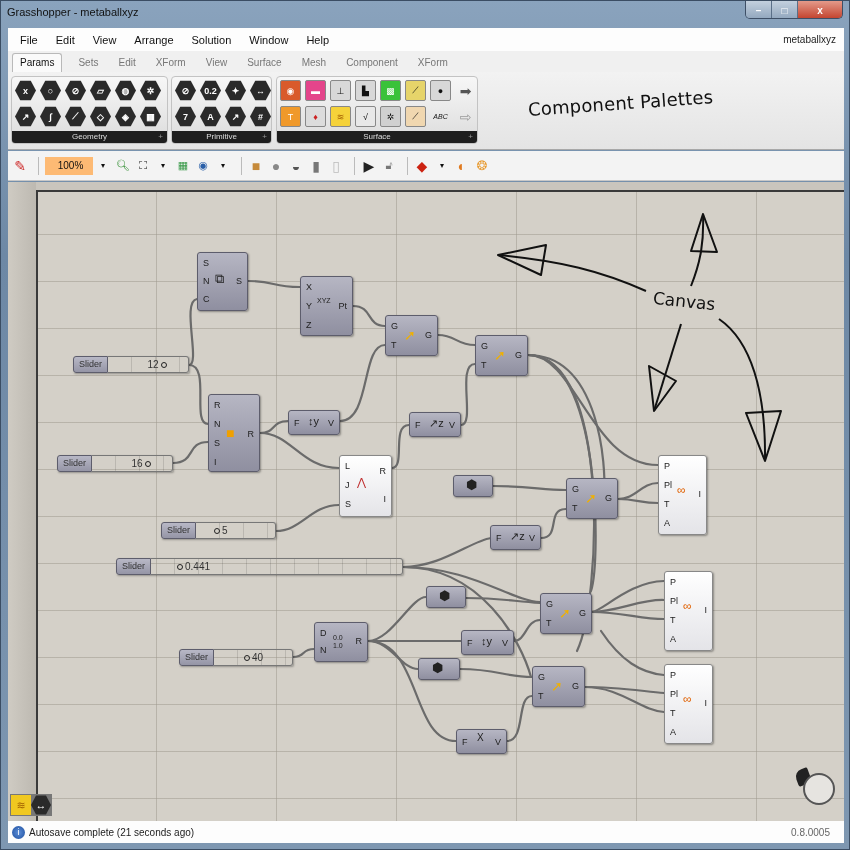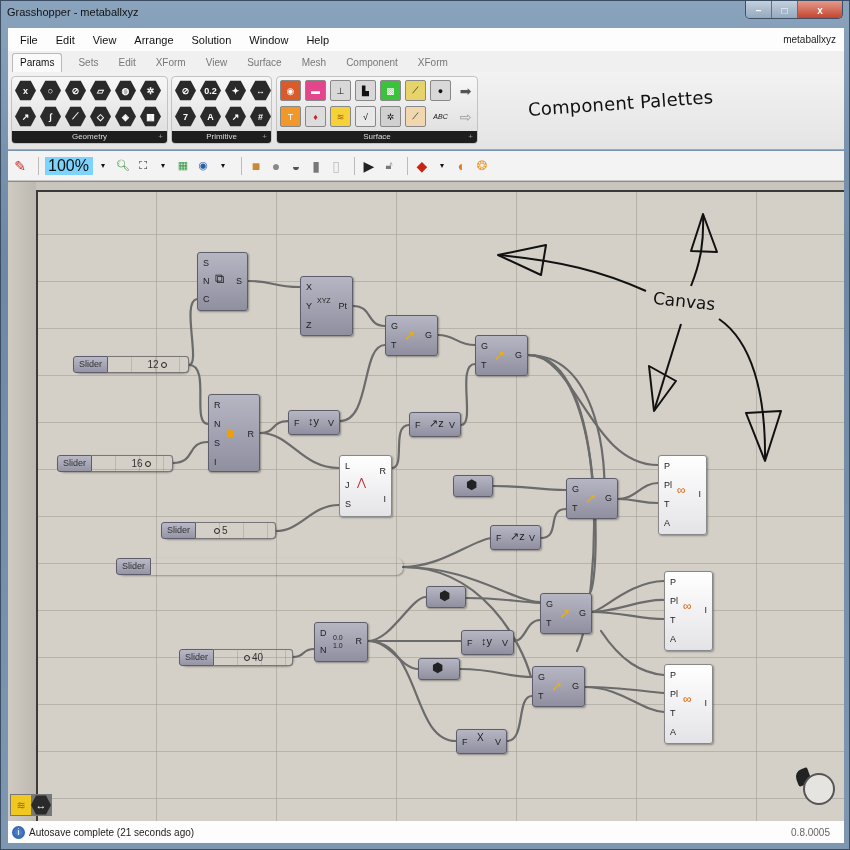--- a/index.html
+++ b/index.html
@@ -40,41 +40,41 @@
     color: #fff; font-size: 9px; font-weight: bold; display: flex; align-items: center; justify-content: center; }
   .sq { width: 21px; height: 21px; border: 1px solid #888; border-radius: 2px; display: flex; align-items: center; justify-content: center; font-size: 9px; }
 
   .annot-palettes { position: absolute; left: 527px; top: 98px; font-family: "DejaVu Sans", sans-serif;
     font-size: 18px; color: #111; transform: rotate(-4deg); transform-origin: left center; letter-spacing: 0.2px; }
 
   .toolbar { position: absolute; left: 7px; top: 150px; width: 836px; height: 30px; background: #f3f3f3;
     border-bottom: 1px solid #c8c8c8; display: flex; align-items: center; padding-left: 4px; }
   .tb { height: 18px; min-width: 16px; margin-right: 4px; display: flex; align-items: center; justify-content: center; font-size: 11px; }
   .tb.sep { width: 1px; min-width: 1px; background: #bbb; margin: 0 6px; }
-  .zoomfield { width: 48px; height: 18px; background: #7dd3fc; font-size: 16px; padding-left: 3px; line-height: 18px; margin-right: 2px; }
+  .zoomfield { width: 48px; height: 18px; background: #fdba74; font-size: 10px; padding-left: 3px; line-height: 18px; margin-right: 2px; text-align: center; }
 
   .canvas-frame { position: absolute; left: 7px; top: 181px; width: 836px; height: 639px; background: #c9c5bd; }
   .canvas { position: absolute; left: 28px; top: 8px; width: 808px; height: 631px; background: #d4d0c8; overflow: hidden;
     border-left: 2px solid #3a3a3a; border-top: 2px solid #3a3a3a;
     background-image:
       linear-gradient(to right, rgba(160,155,145,0.55) 1px, transparent 1px),
       linear-gradient(to bottom, rgba(160,155,145,0.55) 1px, transparent 1px);
     background-size: 120px 47px; background-position: 118px 42px; }
   .leftstrip { position: absolute; left: 0; top: 0; width: 28px; height: 639px;
     background: linear-gradient(90deg, #cfcbc3, #bdb9b1); }
 
   svg.wires { position: absolute; left: 0; top: 0; width: 850px; height: 850px; pointer-events: none; }
 
   .comp { position: absolute; background: linear-gradient(#b6b6c3, #8f8fa0); border: 1px solid #5d5d6c; border-radius: 3px;
     box-shadow: 1px 1px 2px rgba(0,0,0,0.35); font-size: 9px; color: #222; }
   .comp.white { background: linear-gradient(#ffffff, #e4e4e8); border-color: #888; }
   .comp .port { position: absolute; font-size: 9px; color: #222; }
   .comp .ico { position: absolute; font-size: 11px; color: #222; }
 
-  .slider { position: absolute; height: 17px; display: flex; border-radius: 7px; box-shadow: 1px 1px 2px rgba(0,0,0,0.3); }
+  .slider { position: absolute; height: 17px; display: flex; border-radius: 2px; box-shadow: 1px 1px 2px rgba(0,0,0,0.3); }
   .slider .lbl { background: linear-gradient(#b8b8c6, #9595a6); border: 1px solid #5d5d6c; border-radius: 3px 0 0 3px;
     font-size: 9px; color: #333; padding: 0 5px; line-height: 15px; }
   .slider .track { flex: 1; background: linear-gradient(#fafafa, #dedede); border: 1px solid #777; border-left: none;
     border-radius: 0 3px 3px 0; font-size: 10px; color: #333; line-height: 15px; position: relative;
     background-image: repeating-linear-gradient(90deg, transparent 0 23px, rgba(0,0,0,0.12) 23px 24px); }
   .slider .track .dot { display: inline-block; width: 6px; height: 6px; border: 1.5px solid #222; border-radius: 50%; vertical-align: middle; margin: 0 2px; }
 
   .annot-canvas { position: absolute; left: 652px; top: 290px; font-family: "DejaVu Sans", sans-serif; font-size: 17px; color: #111;
     transform: rotate(6deg); }
 
@@ -289,20 +289,21 @@
   <div class="slider" style="left:56px; top:454px; width:116px;">
     <span class="lbl">Slider</span>
     <span class="track" style="text-align:center;padding-left:20px;"><span>16</span><span class="dot"></span></span>
   </div>
   <div class="slider" style="left:160px; top:521px; width:115px;">
     <span class="lbl">Slider</span>
     <span class="track" style="padding-left:16px;"><span class="dot"></span><span>5</span></span>
   </div>
   <div class="slider" style="left:115px; top:557px; width:287px;">
     <span class="lbl">Slider</span>
+    <span class="track" style="padding-left:24px;"><span class="dot"></span><span>0.441</span></span>
   </div>
   <div class="slider" style="left:178px; top:648px; width:114px;">
     <span class="lbl">Slider</span>
     <span class="track" style="padding-left:28px;"><span class="dot"></span><span>40</span></span>
   </div>
 
   <div class="comp" style="left:196px; top:251px; width:51px; height:59px;">
     <span class="port" style="left:5px;top:5px;">S</span>
     <span class="port" style="left:5px;top:23px;">N</span>
     <span class="port" style="left:5px;top:41px;">C</span>

